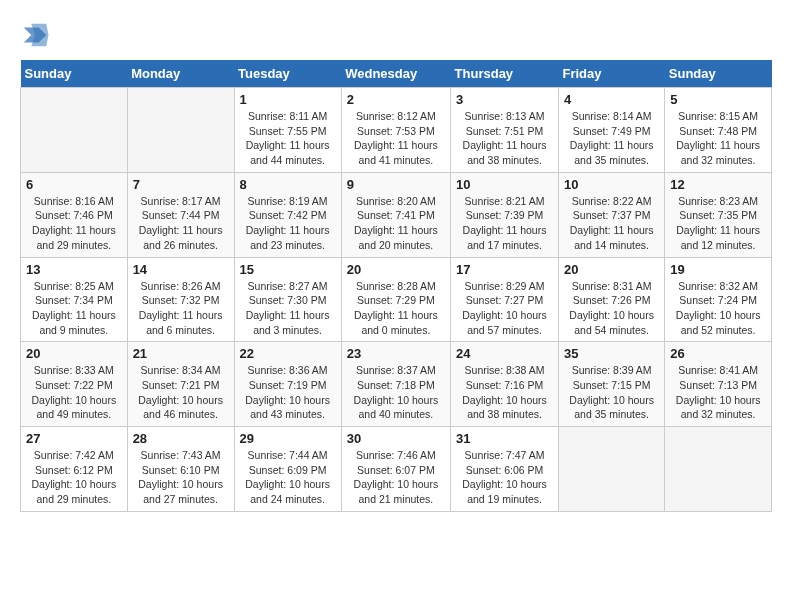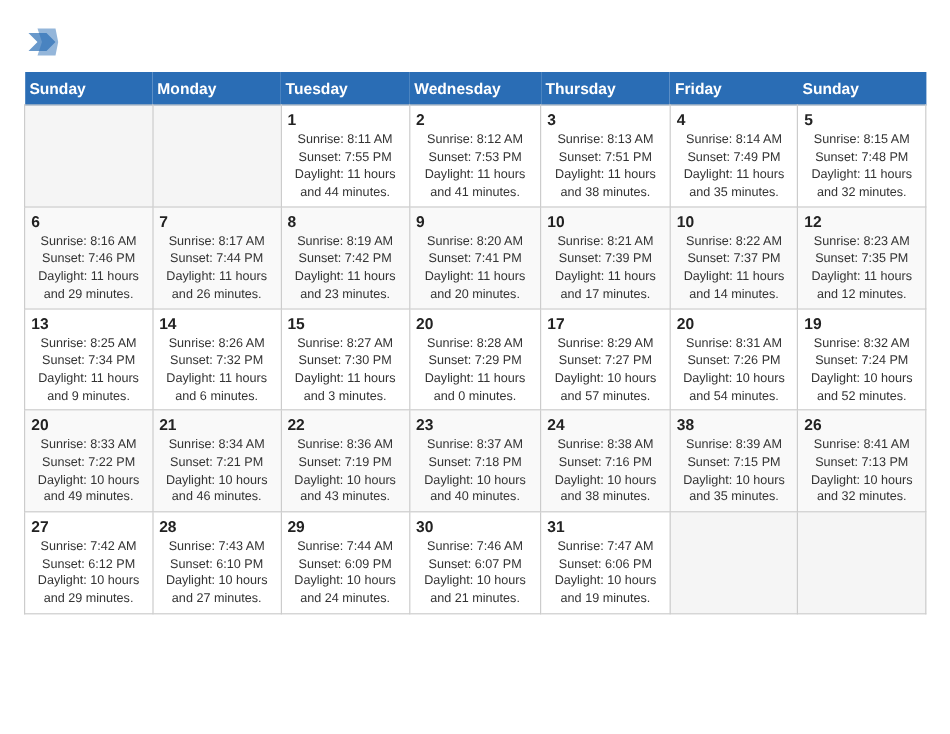--- a/index.html
+++ b/index.html
@@ -220,21 +220,21 @@
         </td>
         <td>
           <div class="day-num">23</div>
           <div class="day-info">Sunrise: 8:37 AM<br>Sunset: 7:18 PM<br>Daylight: 10 hours and 40 minutes.</div>
         </td>
         <td>
           <div class="day-num">24</div>
           <div class="day-info">Sunrise: 8:38 AM<br>Sunset: 7:16 PM<br>Daylight: 10 hours and 38 minutes.</div>
         </td>
         <td>
-          <div class="day-num">38</div>
+          <div class="day-num">35</div>
           <div class="day-info">Sunrise: 8:39 AM<br>Sunset: 7:15 PM<br>Daylight: 10 hours and 35 minutes.</div>
         </td>
         <td>
           <div class="day-num">26</div>
           <div class="day-info">Sunrise: 8:41 AM<br>Sunset: 7:13 PM<br>Daylight: 10 hours and 32 minutes.</div>
         </td>
       </tr>
       <tr>
         <td>
           <div class="day-num">27</div>

